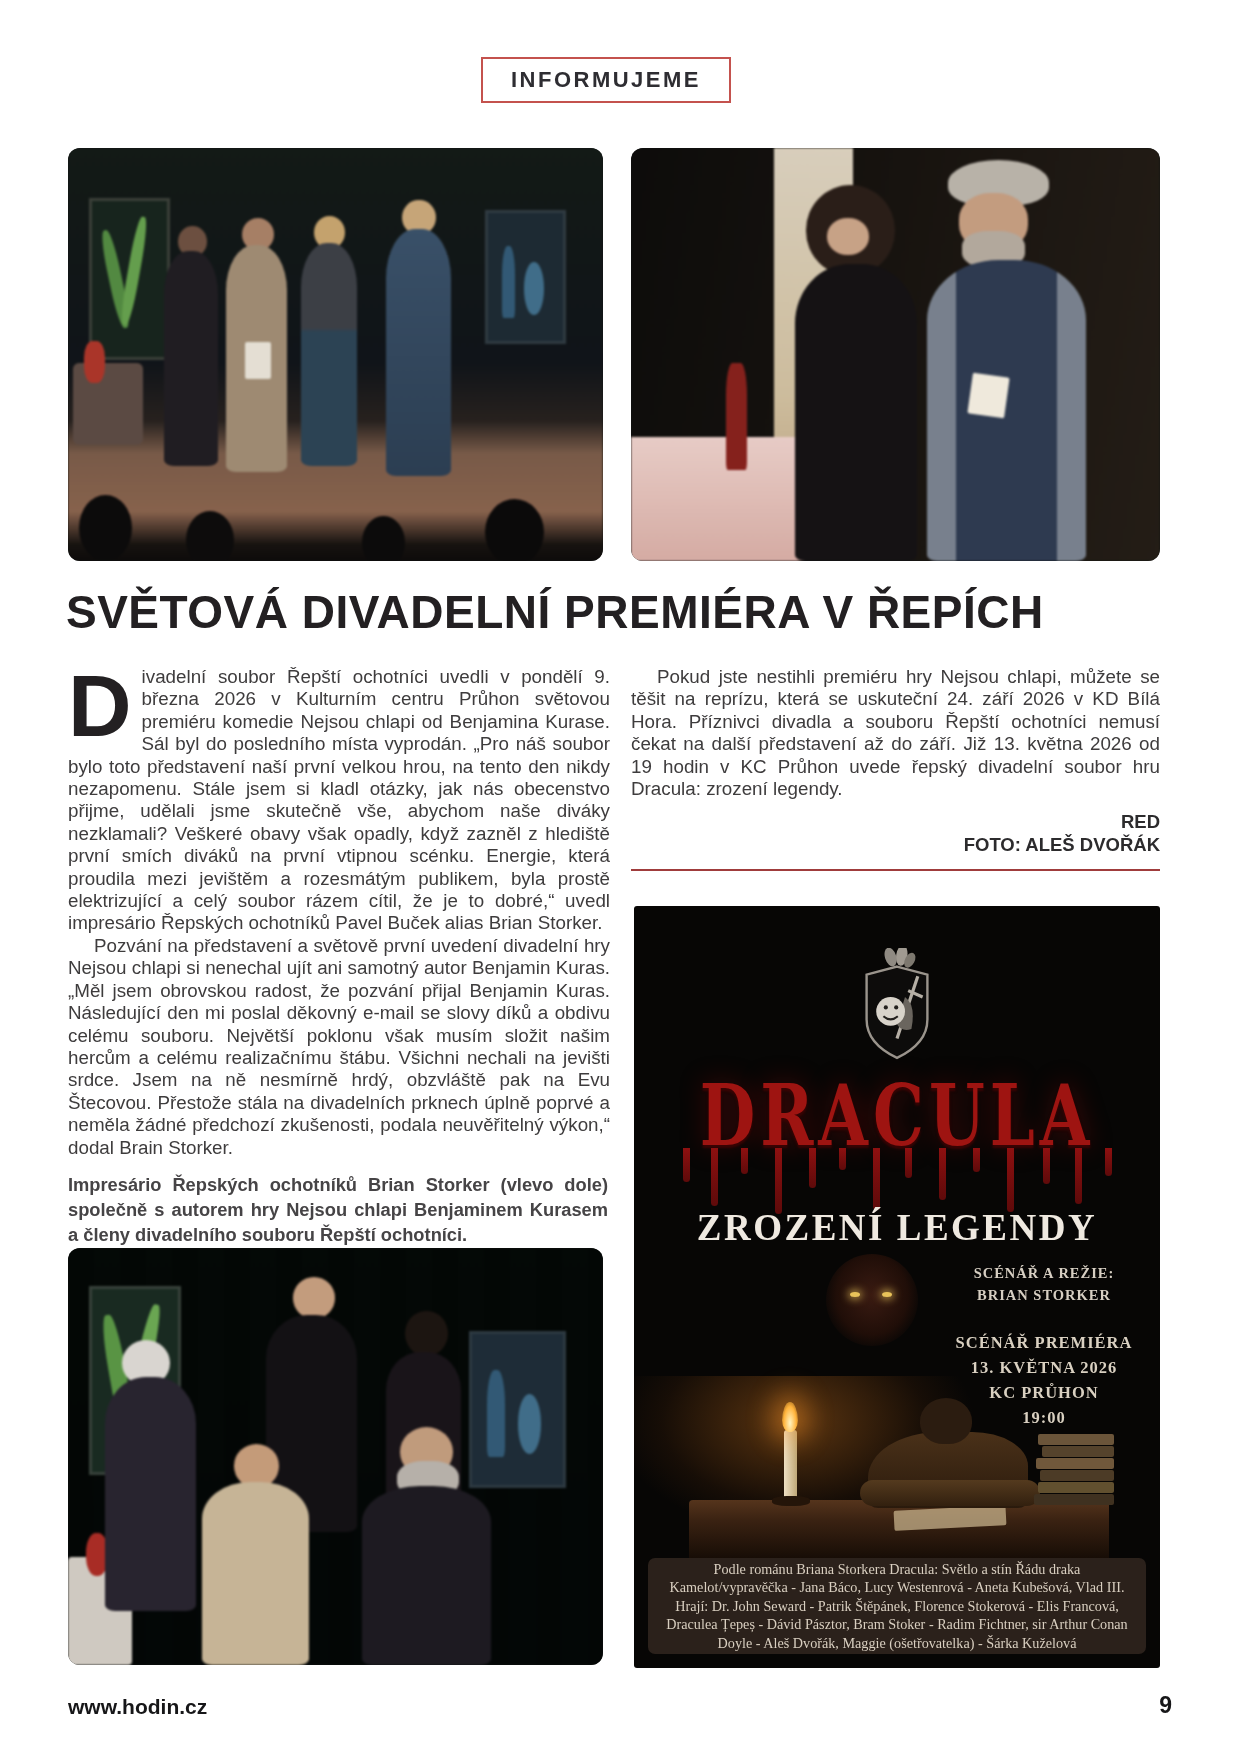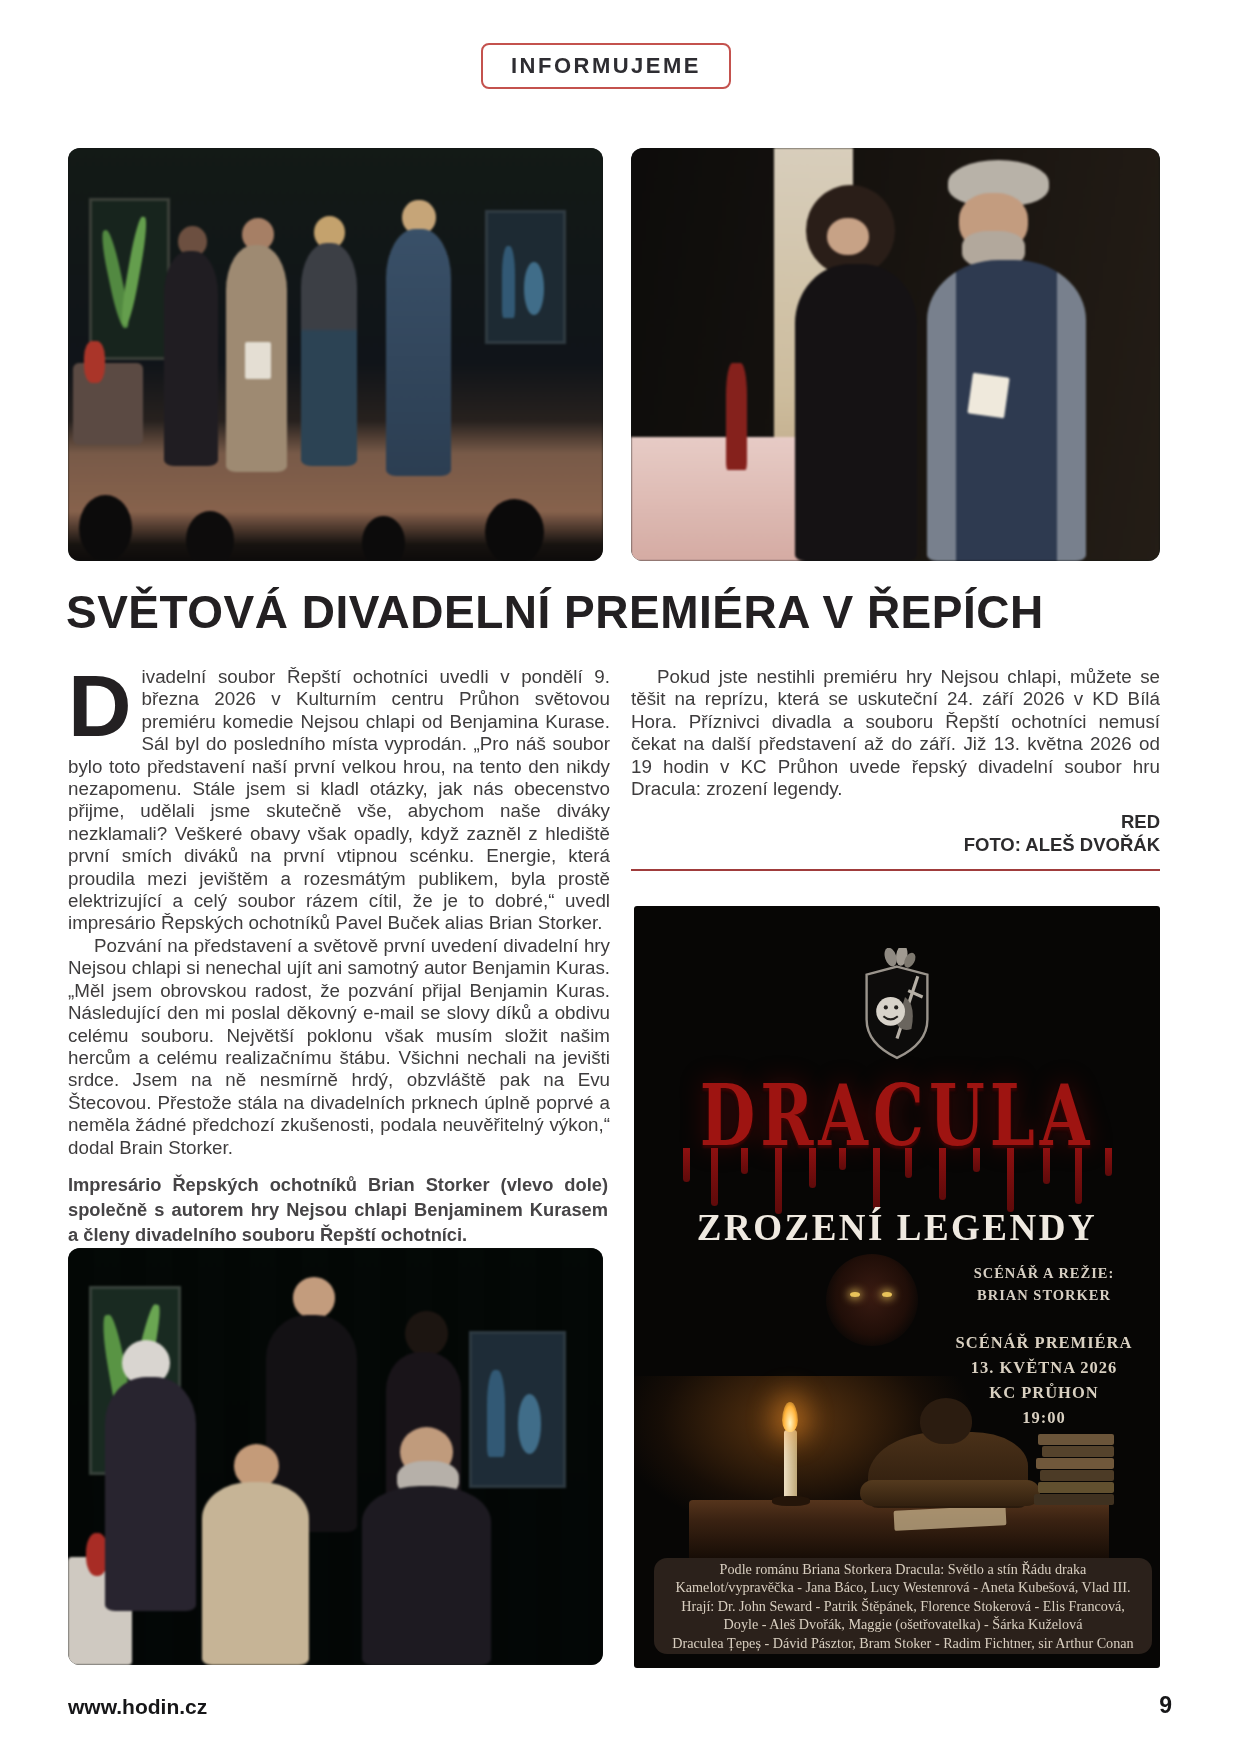--- a/index.html
+++ b/index.html
@@ -1,19 +1,19 @@
 <!DOCTYPE html>
 <html><head>
 <meta charset="utf-8">
 <style>
   html,body{margin:0;padding:0;}
   body{width:1240px;height:1754px;background:#ffffff;font-family:"Liberation Sans",sans-serif;position:relative;overflow:hidden;}
 
   
-  .tag-box{position:absolute;left:481px;top:43px;width:246px;height:42px;border:2px solid #c4524e;border-radius:8px;display:flex;align-items:center;justify-content:center;}
+  .tag-box{position:absolute;left:481px;top:57px;width:246px;height:42px;border:2px solid #c4524e;border-radius:0;display:flex;align-items:center;justify-content:center;}
   .tag-box span{font-size:22px;font-weight:700;letter-spacing:2.5px;color:#2e2d32;}
 
   
   .ph{position:absolute;border-radius:12px;overflow:hidden;background:#101312;}
   .ph .art{position:absolute;inset:0;filter:blur(1.2px) saturate(.92);}
   .ph .shape{position:absolute;}
   .fig{border-radius:45% 45% 10px 10px / 20% 20% 6px 6px;}
   .head{border-radius:50%;}
 
   .ph-tl{left:68px;top:148px;width:535px;height:413px;}
@@ -55,21 +55,21 @@
   .scene{position:absolute;left:0;top:470px;width:526px;height:200px;background:radial-gradient(ellipse 240px 150px at 160px 45px,rgba(230,130,35,.38),rgba(120,60,15,.14) 55%,rgba(0,0,0,0) 75%);}
   .desk{position:absolute;left:55px;top:124px;width:420px;height:58px;background:linear-gradient(180deg,#55341c 0%,#3a2212 35%,#170d06 100%);border-radius:4px 4px 0 0;}
   .paper{position:absolute;left:260px;top:132px;width:112px;height:20px;background:#c7b28b;opacity:.75;transform:rotate(-3deg);border-radius:2px;}
   .candle{position:absolute;left:150px;top:54px;width:13px;height:72px;background:linear-gradient(90deg,#e8dcc0,#b9a océ77) ;background:linear-gradient(90deg,#eee0c4,#bfa878);border-radius:3px;}
   .flame{position:absolute;left:148px;top:26px;width:16px;height:30px;background:radial-gradient(ellipse at 50% 70%,#fff3c0 0%,#ffb23a 55%,rgba(255,120,20,.1) 100%);border-radius:50% 50% 50% 50%/62% 62% 38% 38%;box-shadow:0 0 26px 10px rgba(255,150,40,.45);}
   .holder{position:absolute;left:138px;top:120px;width:38px;height:10px;background:#241509;border-radius:40%;}
   .writer-head{position:absolute;left:286px;top:22px;width:52px;height:46px;background:#2b1c10;border-radius:50% 50% 45% 45%;}
   .writer-body{position:absolute;left:234px;top:56px;width:160px;height:76px;background:linear-gradient(180deg,#4a3119,#2a1a0c);border-radius:45% 35% 10px 10px/60% 45% 8px 8px;}
   .writer-arm{position:absolute;left:226px;top:104px;width:180px;height:26px;background:linear-gradient(180deg,#543a1e,#32200f);border-radius:14px;}
   .book{position:absolute;height:11px;border-radius:2px;}
-  .credits-box{position:absolute;left:20px;top:652px;width:498px;height:96px;background:#2b211b;border-radius:13px;display:flex;flex-direction:column;justify-content:center;text-align:center;font-family:"Liberation Serif",serif;font-size:14.2px;line-height:18.4px;color:#d9cfc0;}
+  .credits-box{position:absolute;left:14px;top:652px;width:498px;height:96px;background:#2b211b;border-radius:7px;display:flex;flex-direction:column;justify-content:center;text-align:center;font-family:"Liberation Serif",serif;font-size:14.2px;line-height:18.4px;color:#d9cfc0;}
 
   
   .footer-url{position:absolute;left:68px;top:1695px;font-size:21px;font-weight:800;color:#161618;}
   .footer-page{position:absolute;right:68px;top:1692px;font-size:23px;font-weight:700;color:#161618;}
 </style>
 </head>
 <body>
 
 <div>
 
@@ -234,21 +234,21 @@
       <div class="book" style="left:400px;top:118px;width:80px;background:#3f3120;"></div>
       <div class="candle"></div>
       <div class="flame"></div>
       <div class="holder"></div>
     </div>
 
     <div class="credits-box">
       <div>Podle románu Briana Storkera Dracula: Světlo a stín Řádu draka</div>
       <div>Kamelot/vypravěčka - Jana Báco, Lucy Westenrová - Aneta Kubešová, Vlad III.</div>
       <div>Hrají: Dr. John Seward - Patrik Štěpánek, Florence Stokerová - Elis Francová,</div>
+      <div>Draculea Țepeș - Dávid Pásztor, Bram Stoker - Radim Fichtner, sir Arthur Conan</div>
       <div>Doyle - Aleš Dvořák, Maggie (ošetřovatelka) - Šárka Kuželová</div>
-      <div>Draculea Țepeș - Dávid Pásztor, Bram Stoker - Radim Fichtner, sir Arthur Conan</div>
     </div>
   </div>
 
   <div class="footer-url">www.hodin.cz</div>
   <div class="footer-page">9</div>
 
 </div>
 
 </body></html>

